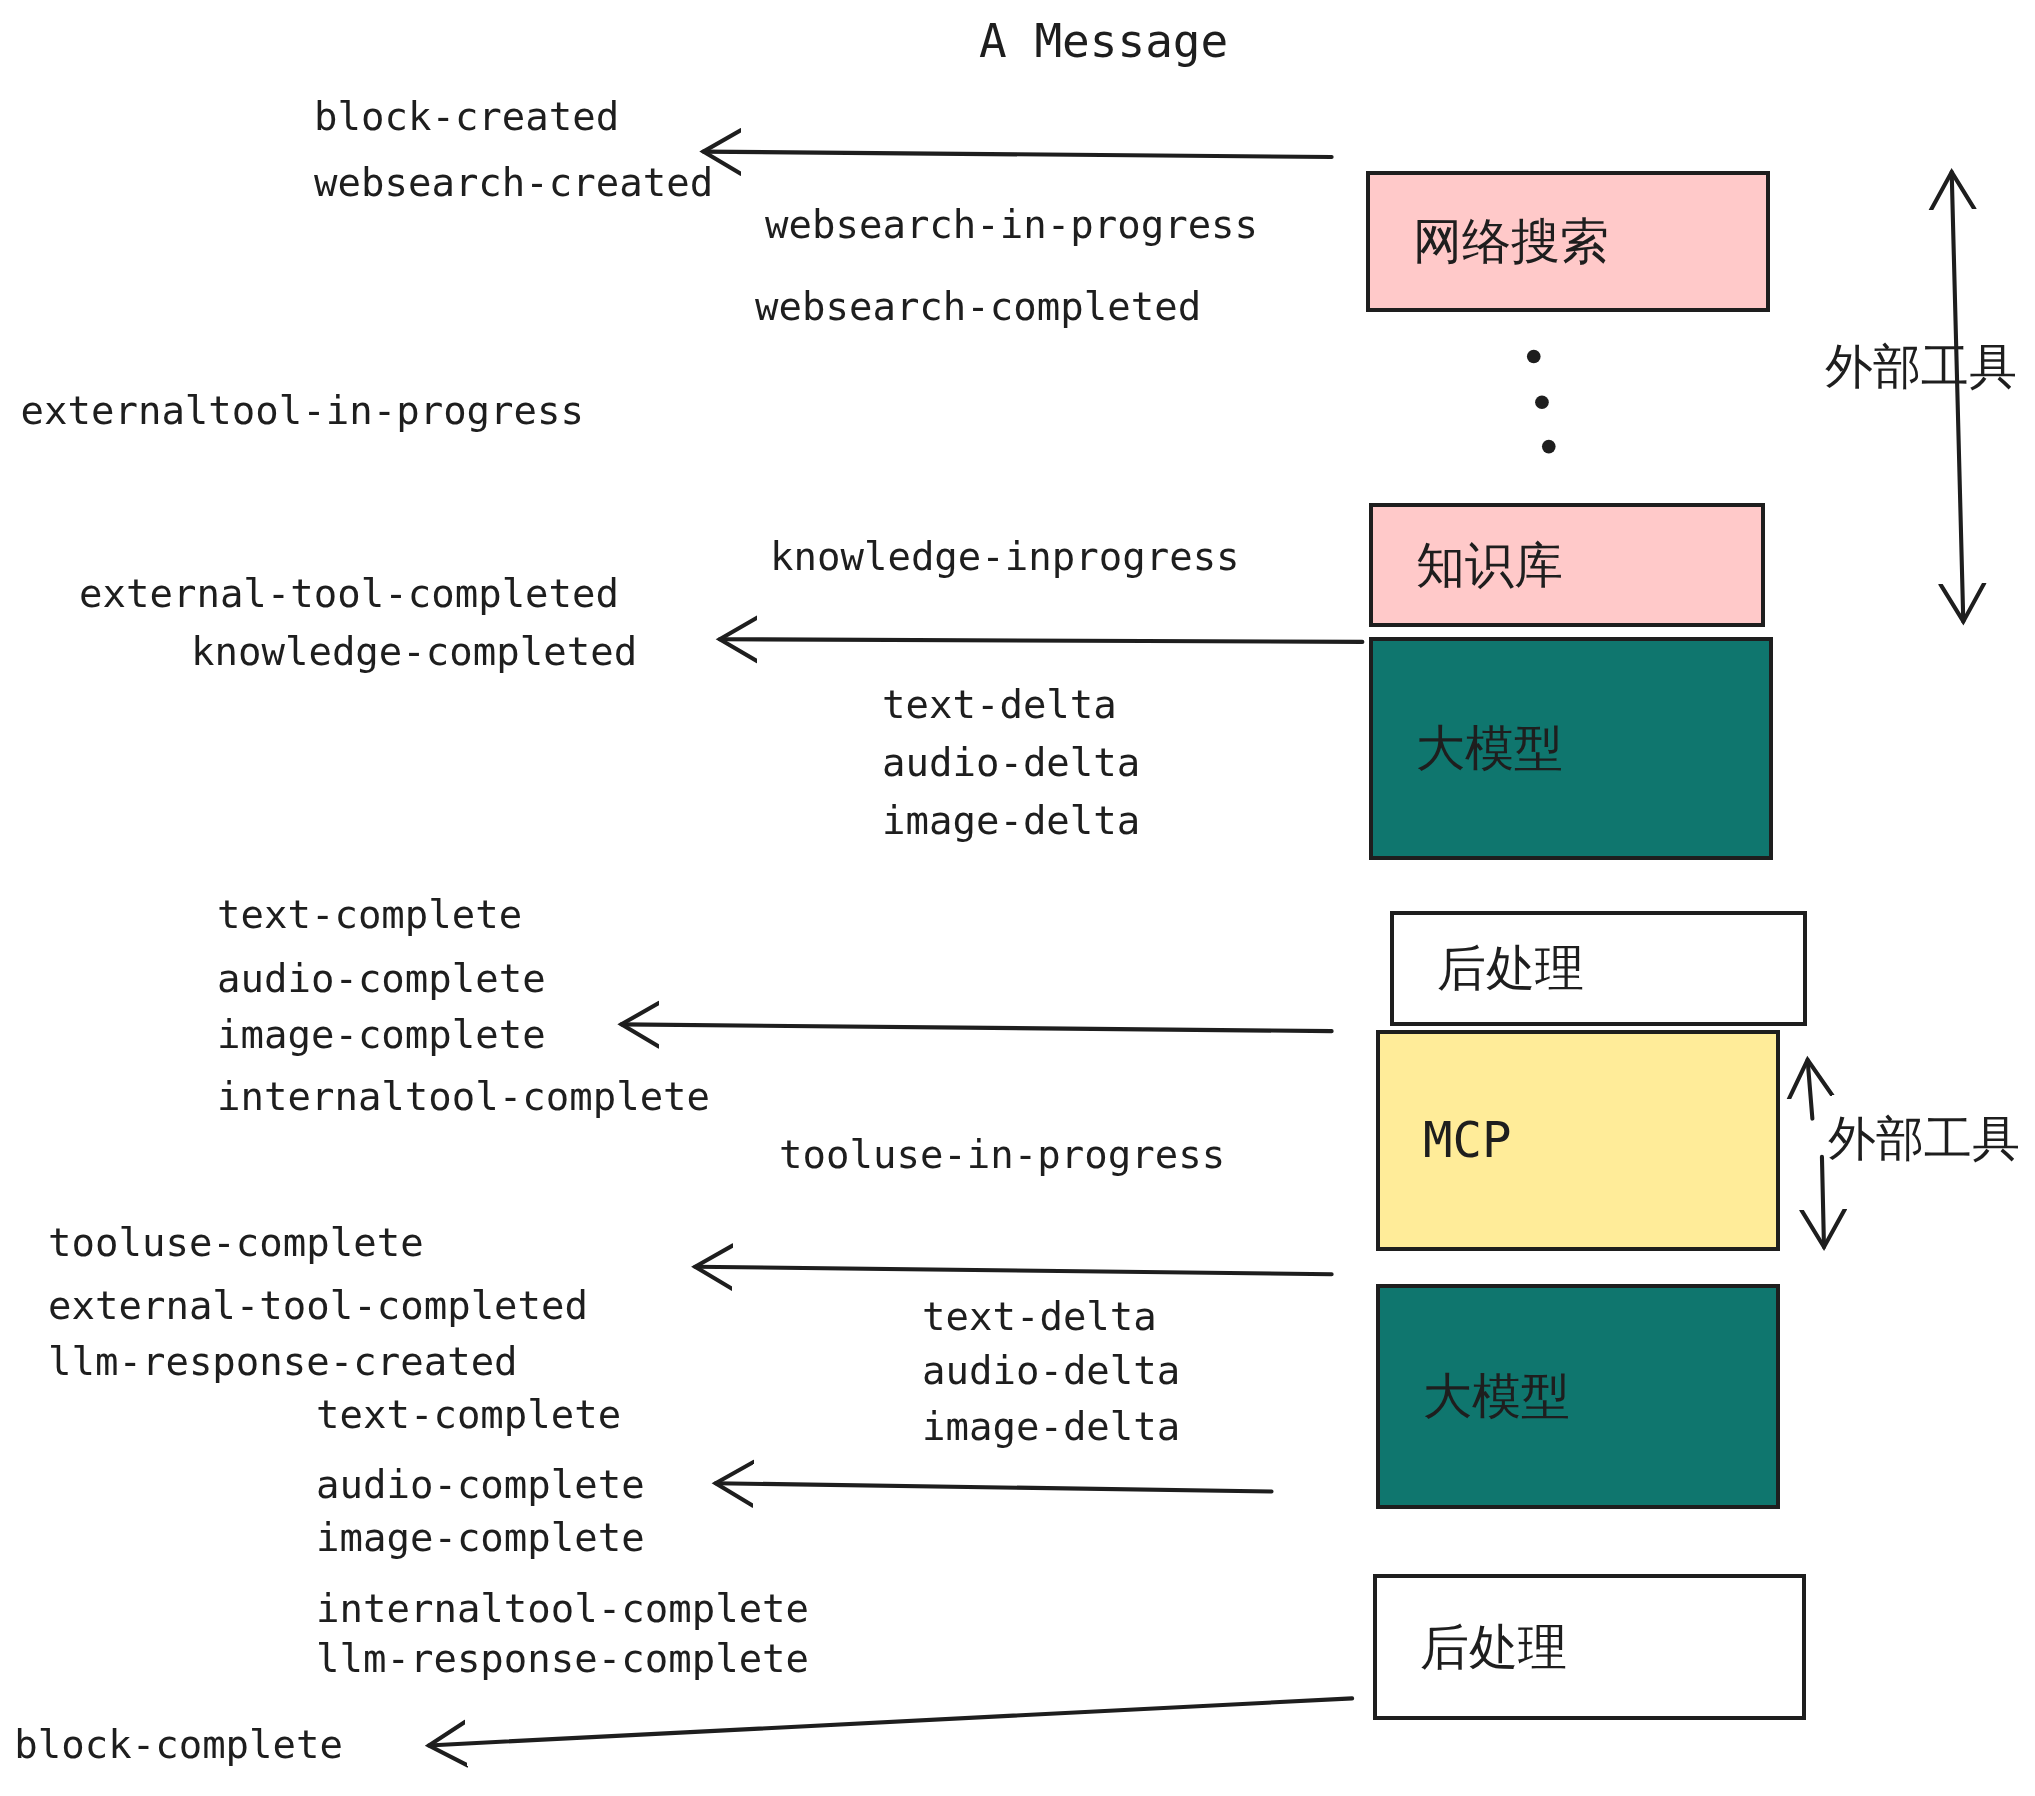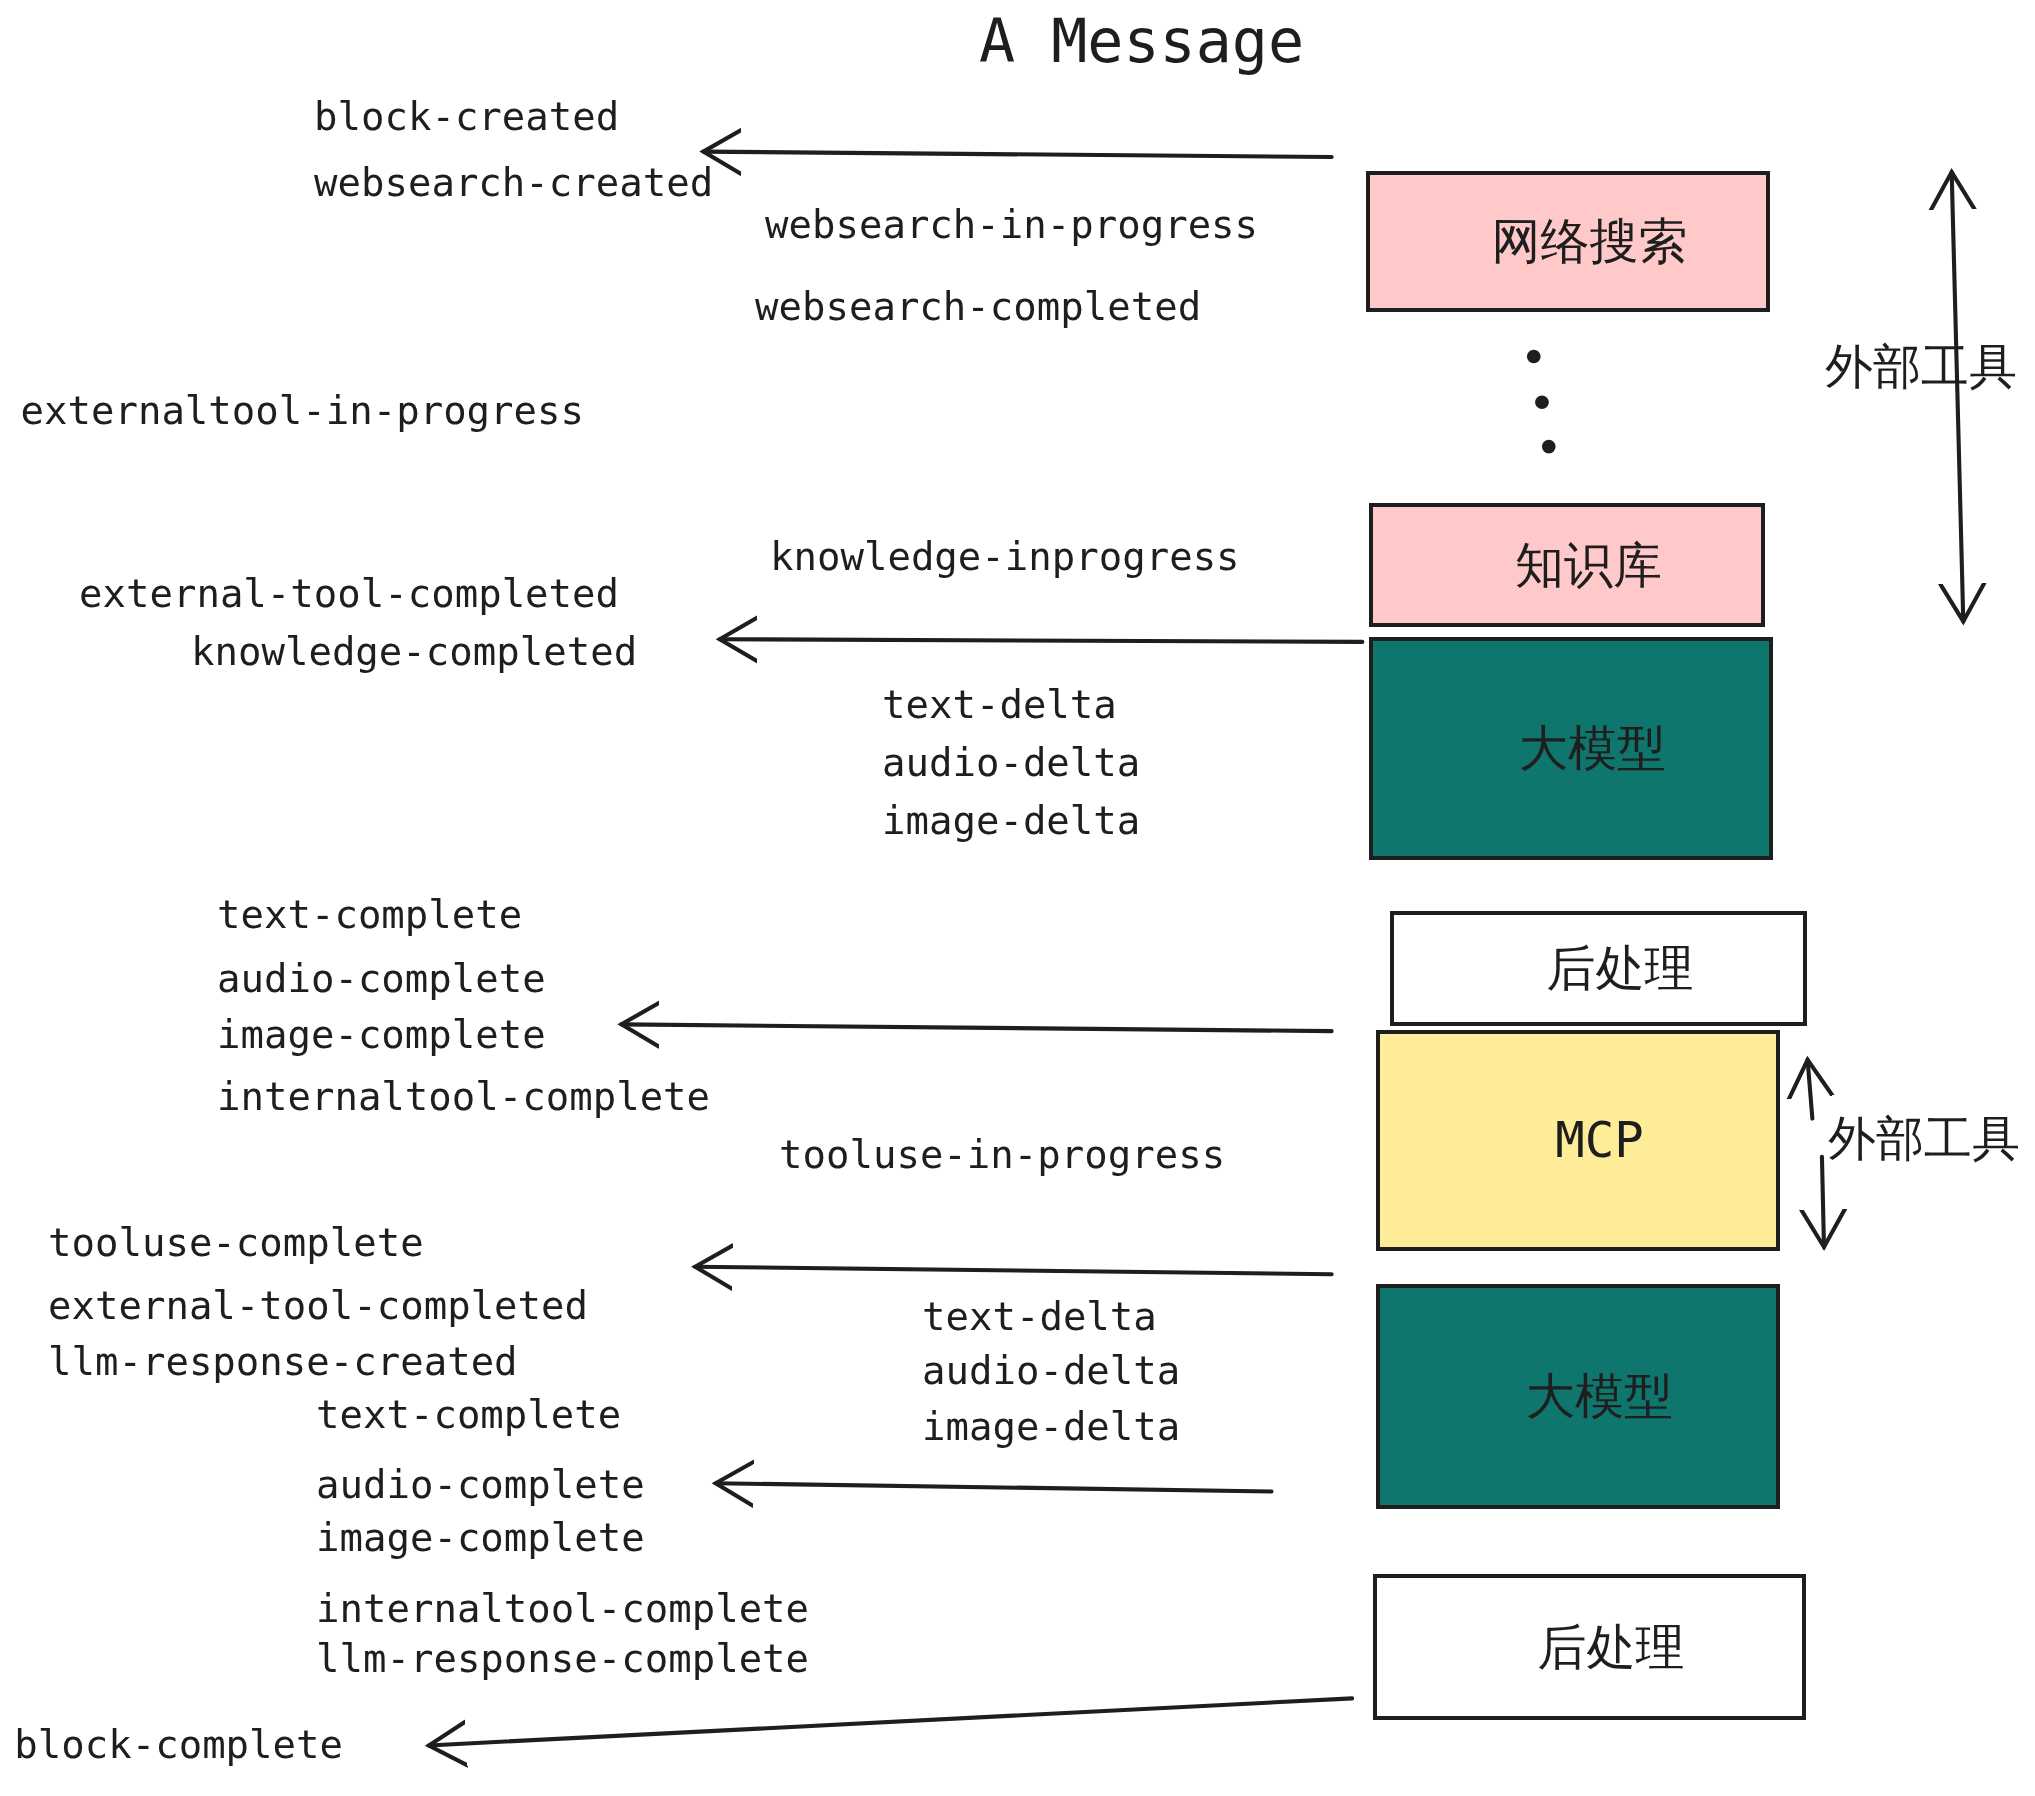--- a/index.html
+++ b/index.html
@@ -14,28 +14,28 @@
   .ev{
     position:absolute;
     font-size:39px;
     line-height:46px;
     white-space:pre;
     color:#1e1e1e;
   }
   .title{
     position:absolute;
     left:979px;top:17px;
-    font-size:60px;line-height:48px;
+    font-size:46px;line-height:48px;
     white-space:pre;
   }
   .box{
     position:absolute;
     border:4.1px solid #1e1e1e;
     box-sizing:border-box;
-    display:flex;align-items:center;justify-content:center;padding-left:43px;
+    display:flex;align-items:center;padding-left:43px;
   }
   .box .box-label{
     font-family:"DejaVu Sans","Liberation Sans",sans-serif;
     font-size:49px;line-height:55px;
     color:#1e1e1e;white-space:pre;
   }
   .box .mono{font-family:"DejaVu Sans Mono",monospace;}
   .side-label{
     position:absolute;
     font-family:"DejaVu Sans","Liberation Sans",sans-serif;

